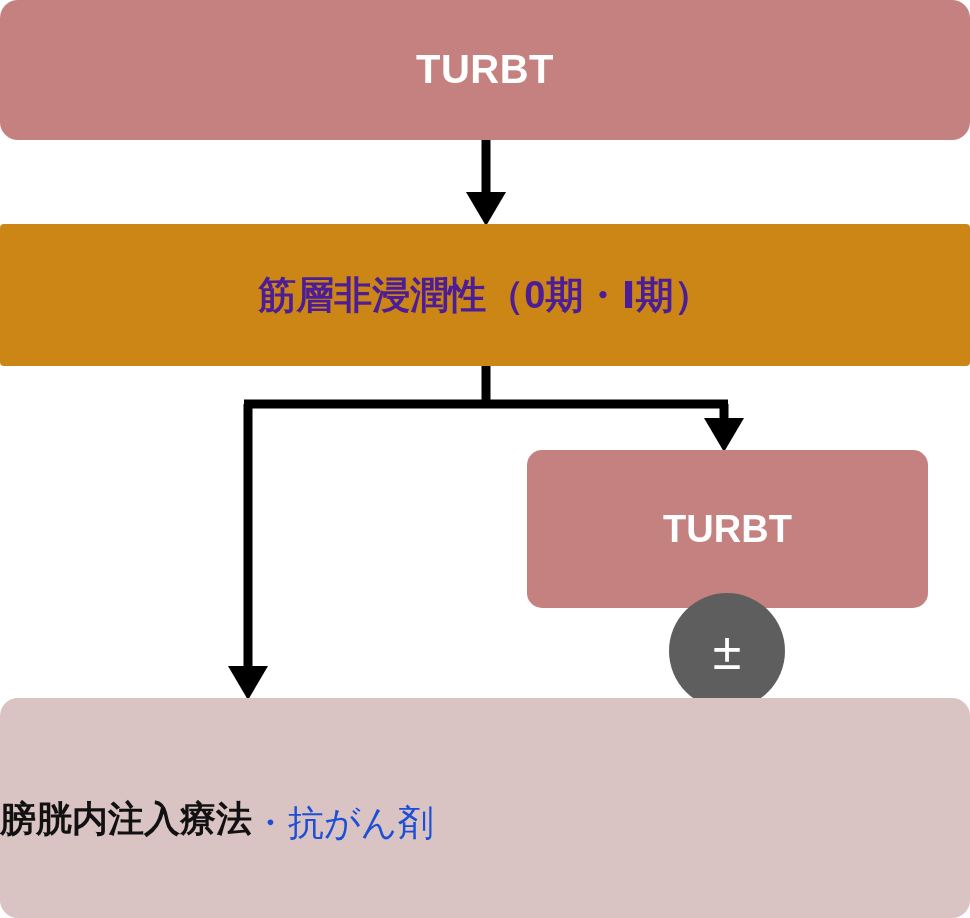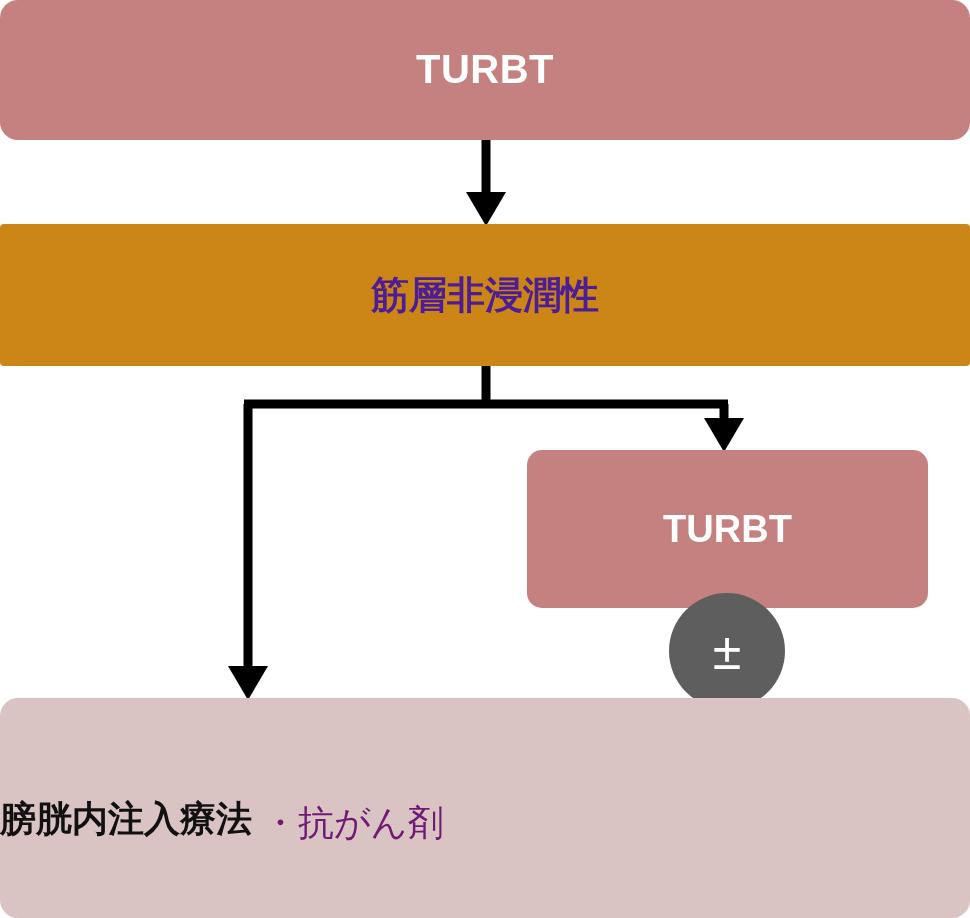--- a/index.html
+++ b/index.html
@@ -85,23 +85,22 @@
   }
   #node-instillation .heading {
     font-size: 36px;
     font-weight: bold;
     color: #111111;
     margin-bottom: 10px;
   }
   #node-instillation .bullets {
     font-size: 36px;
     font-weight: normal;
-    color: #701a75;
+    color: #1d4ed8;
     text-align: left;
-    margin-left: 10px;
   }
   #node-instillation .bullet-item {
     margin: 8px 0 10px 0;
     white-space: nowrap;
   }
 
   
   #badge-plusminus {
     position: absolute;
     left: 669px;
@@ -156,20 +155,21 @@
       <polygon points="724,452 704,418 744,418" fill="#000000"></polygon>
     </g>
   </svg>
 
   <div class="node" id="node-turbt-1">
     <div class="line-1">TURBT</div>
   </div>
 
   <div class="node" id="node-stage">
     <div class="line-1">筋層非浸潤性</div>
+    <div class="line-2">（0期・Ⅰ期）</div>
   </div>
 
   <div class="node" id="node-turbt-2">
     <div class="line-1">TURBT</div>
   </div>
 
   <div id="badge-plusminus">
     <span>±</span>
   </div>
 

